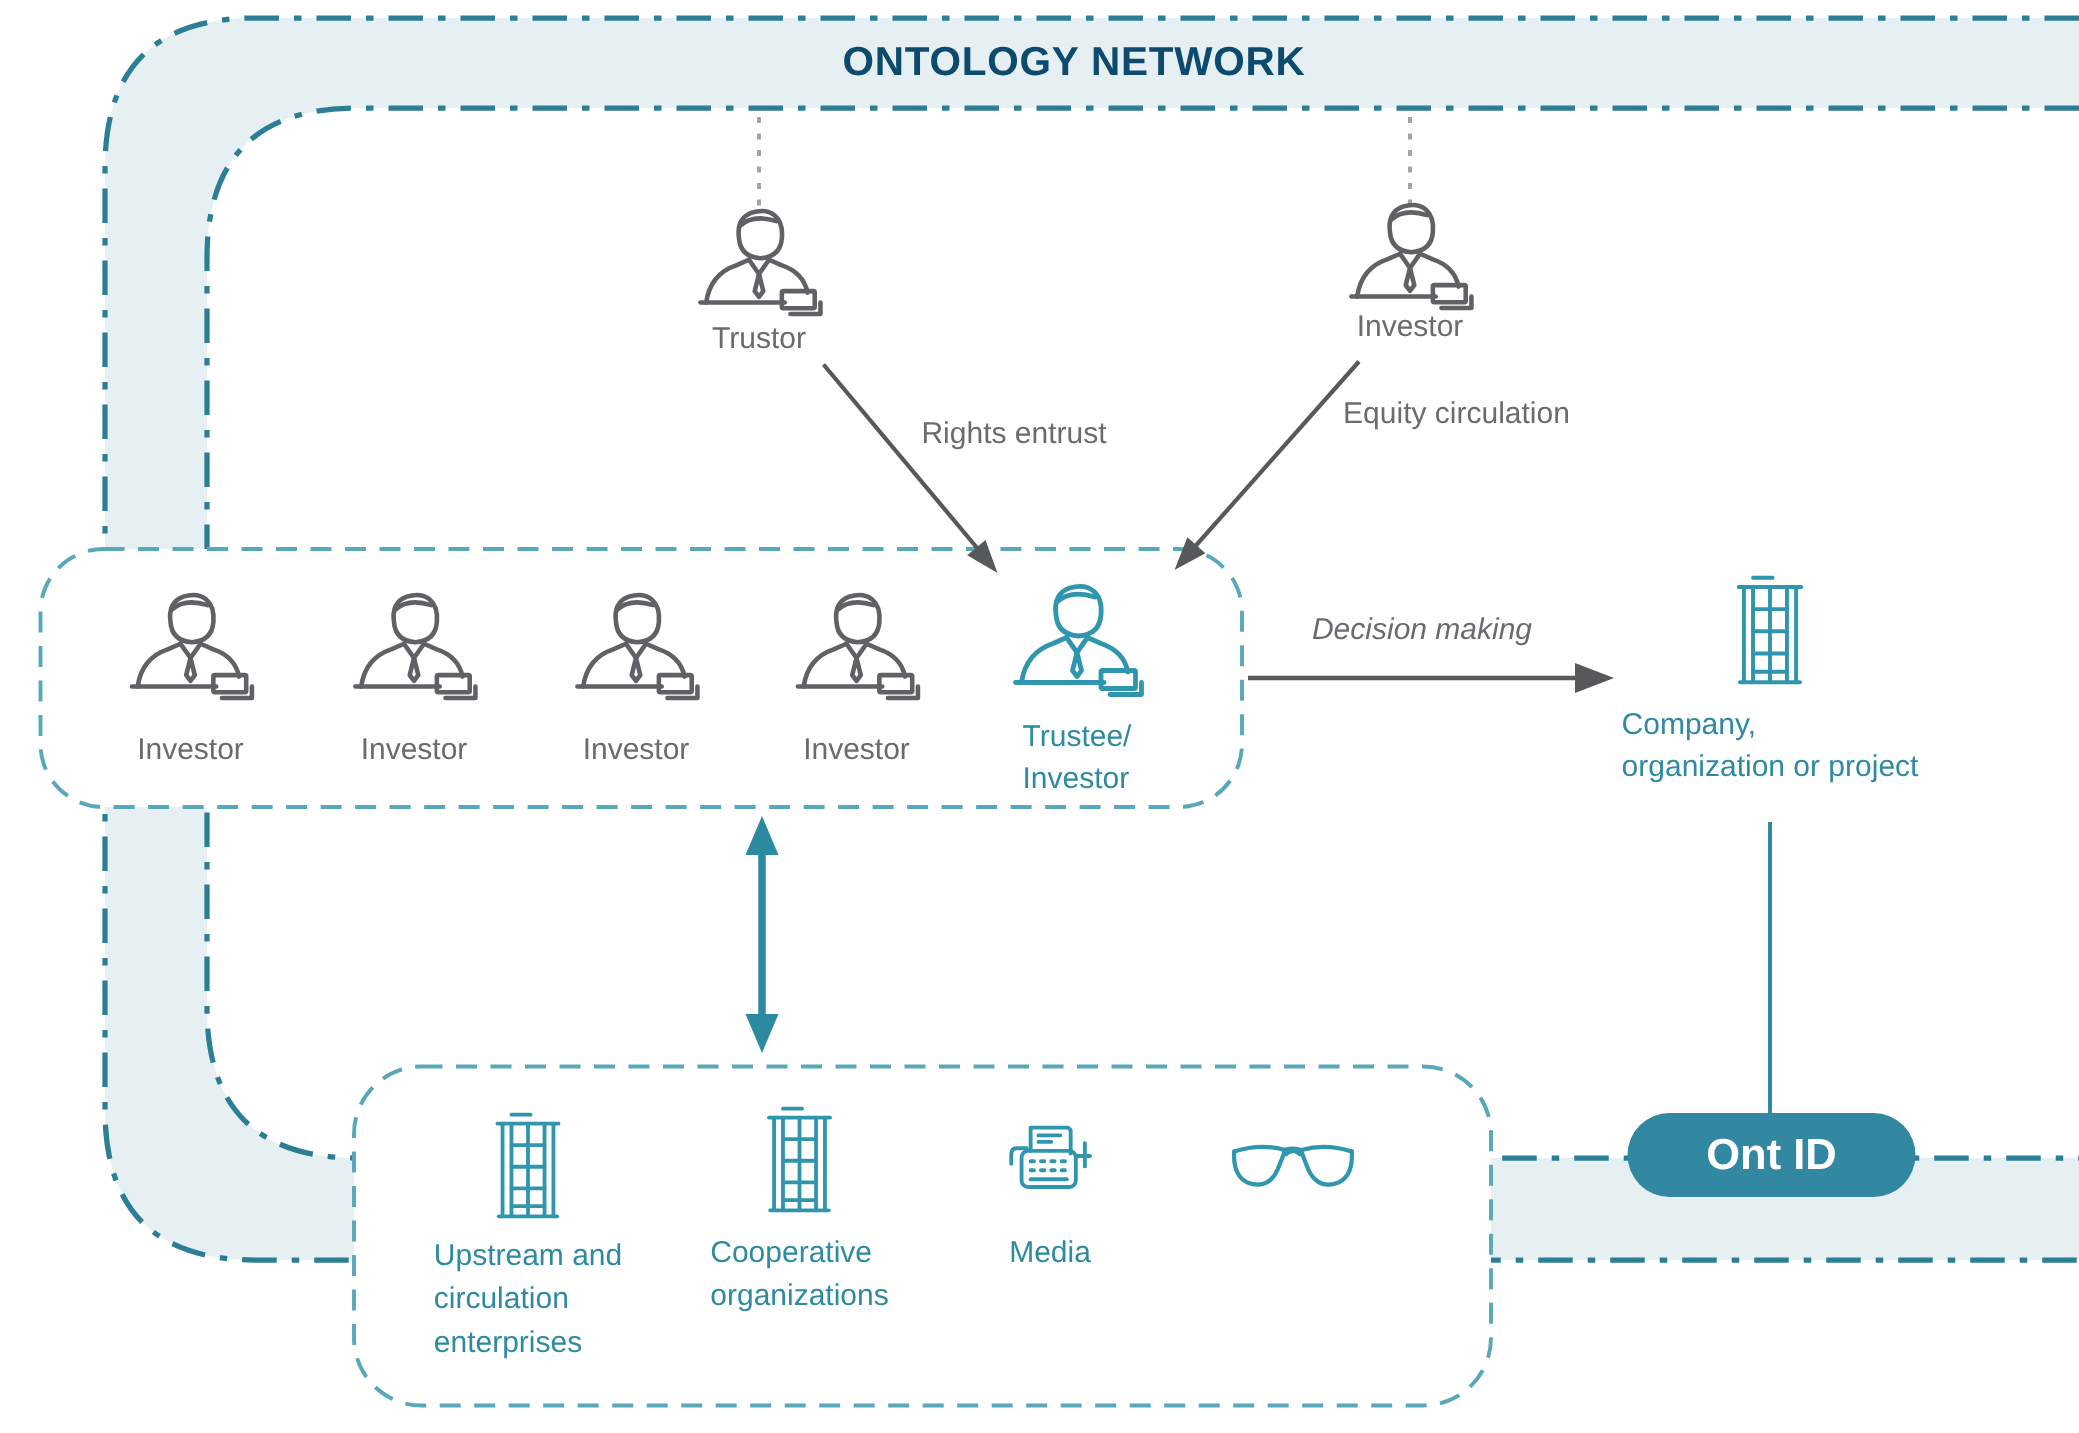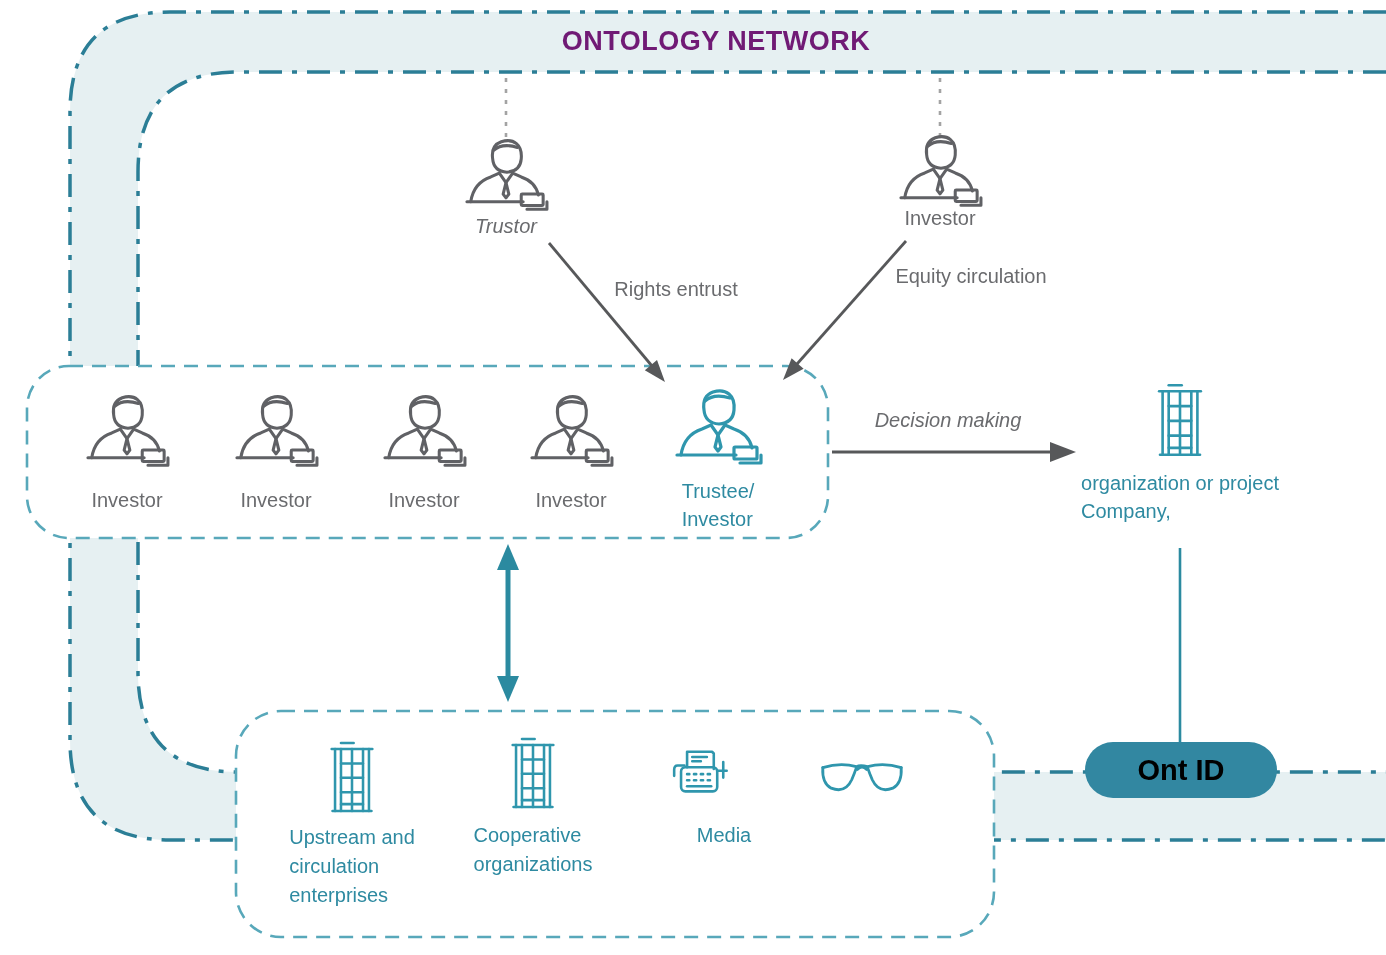--- a/index.html
+++ b/index.html
@@ -8,28 +8,28 @@
     font-family:"Liberation Sans", sans-serif;overflow:hidden;
   }
   #bg{position:absolute;left:0;top:0;}
   .lbl{position:absolute;transform:translate(-50%,-50%);white-space:nowrap;
        font-size:20px;line-height:1.2;}
   .block{position:absolute;transform:translateX(-50%);
          font-size:20px;line-height:29px;white-space:nowrap;}
   .block span{display:block;}
   .gray{color:#6a6b6e;}
   .tealtxt{color:#2e8aa1;}
-  .title{font-size:27px;font-weight:bold;color:#701a75;letter-spacing:.5px;}
+  .title{font-size:27px;font-weight:bold;color:#0c4a6e;letter-spacing:.5px;}
   .icon{position:absolute;display:block;}
   .icon.gray-ic{color:#606165;}
   .icon.teal-ic{color:#2f96ad;}
   #ont-pill{
     position:absolute;left:1085px;top:742px;width:192px;height:56px;
     background:#3287a1;border-radius:28px;display:flex;align-items:center;
-    justify-content:center;color:#000000;font-size:29px;font-weight:bold;
+    justify-content:center;color:#ffffff;font-size:29px;font-weight:bold;
   }
 </style>
 </head>
 <body>
 
 <svg width="0" height="0" style="position:absolute" aria-hidden="true">
   <defs>
     <symbol id="sym-person" viewBox="0 0 100 84">
       <g fill="none" stroke="currentColor" stroke-width="3.2" stroke-linecap="round" stroke-linejoin="round">
         <path d="M36 24 q-2 -14 9 -18 q10 -3 16 2 q6 5 5 16 q-1 13 -15 14 q-14 -1 -15 -14 z"></path>
@@ -114,21 +114,21 @@
     </g>
 
     <path d="M1180 548 V742" stroke="#2b8aa0" stroke-width="2.6" fill="none"></path>
   </svg>
 
   <div class="lbl title" style="left:716px;top:41px;">ONTOLOGY NETWORK</div>
 
   <svg class="icon gray-ic" style="left:458px;top:136px;" width="96" height="80">
       <use href="#sym-person"></use>
     </svg>
-  <div class="lbl gray" style="left:506px;top:226px;font-style:italic;">Trustor</div>
+  <div class="lbl gray" style="left:506px;top:226px;">Trustor</div>
 
   <svg class="icon gray-ic" style="left:892px;top:132px;" width="96" height="80">
       <use href="#sym-person"></use>
     </svg>
   <div class="lbl gray" style="left:940px;top:218px;">Investor</div>
 
   <div class="lbl gray" style="left:676px;top:289px;">Rights entrust</div>
   <div class="lbl gray" style="left:971px;top:276px;">Equity circulation</div>
   <div class="lbl gray" style="left:948px;top:420px;font-style:italic;">Decision making</div>
 
@@ -157,22 +157,22 @@
     </svg>
   <div class="block tealtxt" style="left:718px;top:477px;line-height:28px;">
     <span>Trustee/</span>
     <span>Investor</span>
   </div>
 
   <svg class="icon teal-ic" style="left:1149px;top:380px;" width="62" height="80">
       <use href="#sym-building"></use>
     </svg>
   <div class="block tealtxt" style="left:1180px;top:469px;line-height:28px;">
+    <span>Company,</span>
     <span>organization or project</span>
-    <span>Company,</span>
   </div>
 
 
   <div id="ont-pill">
     <span>Ont ID</span>
   </div>
 
   <svg class="icon teal-ic" style="left:321px;top:738px;" width="62" height="78">
       <use href="#sym-building"></use>
     </svg>
@@ -186,21 +186,21 @@
       <use href="#sym-building"></use>
     </svg>
   <div class="block tealtxt" style="left:533px;top:821px;">
     <span>Cooperative</span>
     <span>organizations</span>
   </div>
 
   <svg class="icon teal-ic" style="left:669px;top:744px;" width="62" height="62">
       <use href="#sym-typewriter"></use>
     </svg>
-  <div class="block tealtxt" style="left:700px;top:821px;margin-left:24px;">
+  <div class="block tealtxt" style="left:700px;top:821px;">
     <span>Media</span>
   </div>
 
   <svg class="icon teal-ic" style="left:820px;top:756px;" width="84" height="40">
       <use href="#sym-glasses"></use>
     </svg>
 
 </div>
 
 </body></html>

